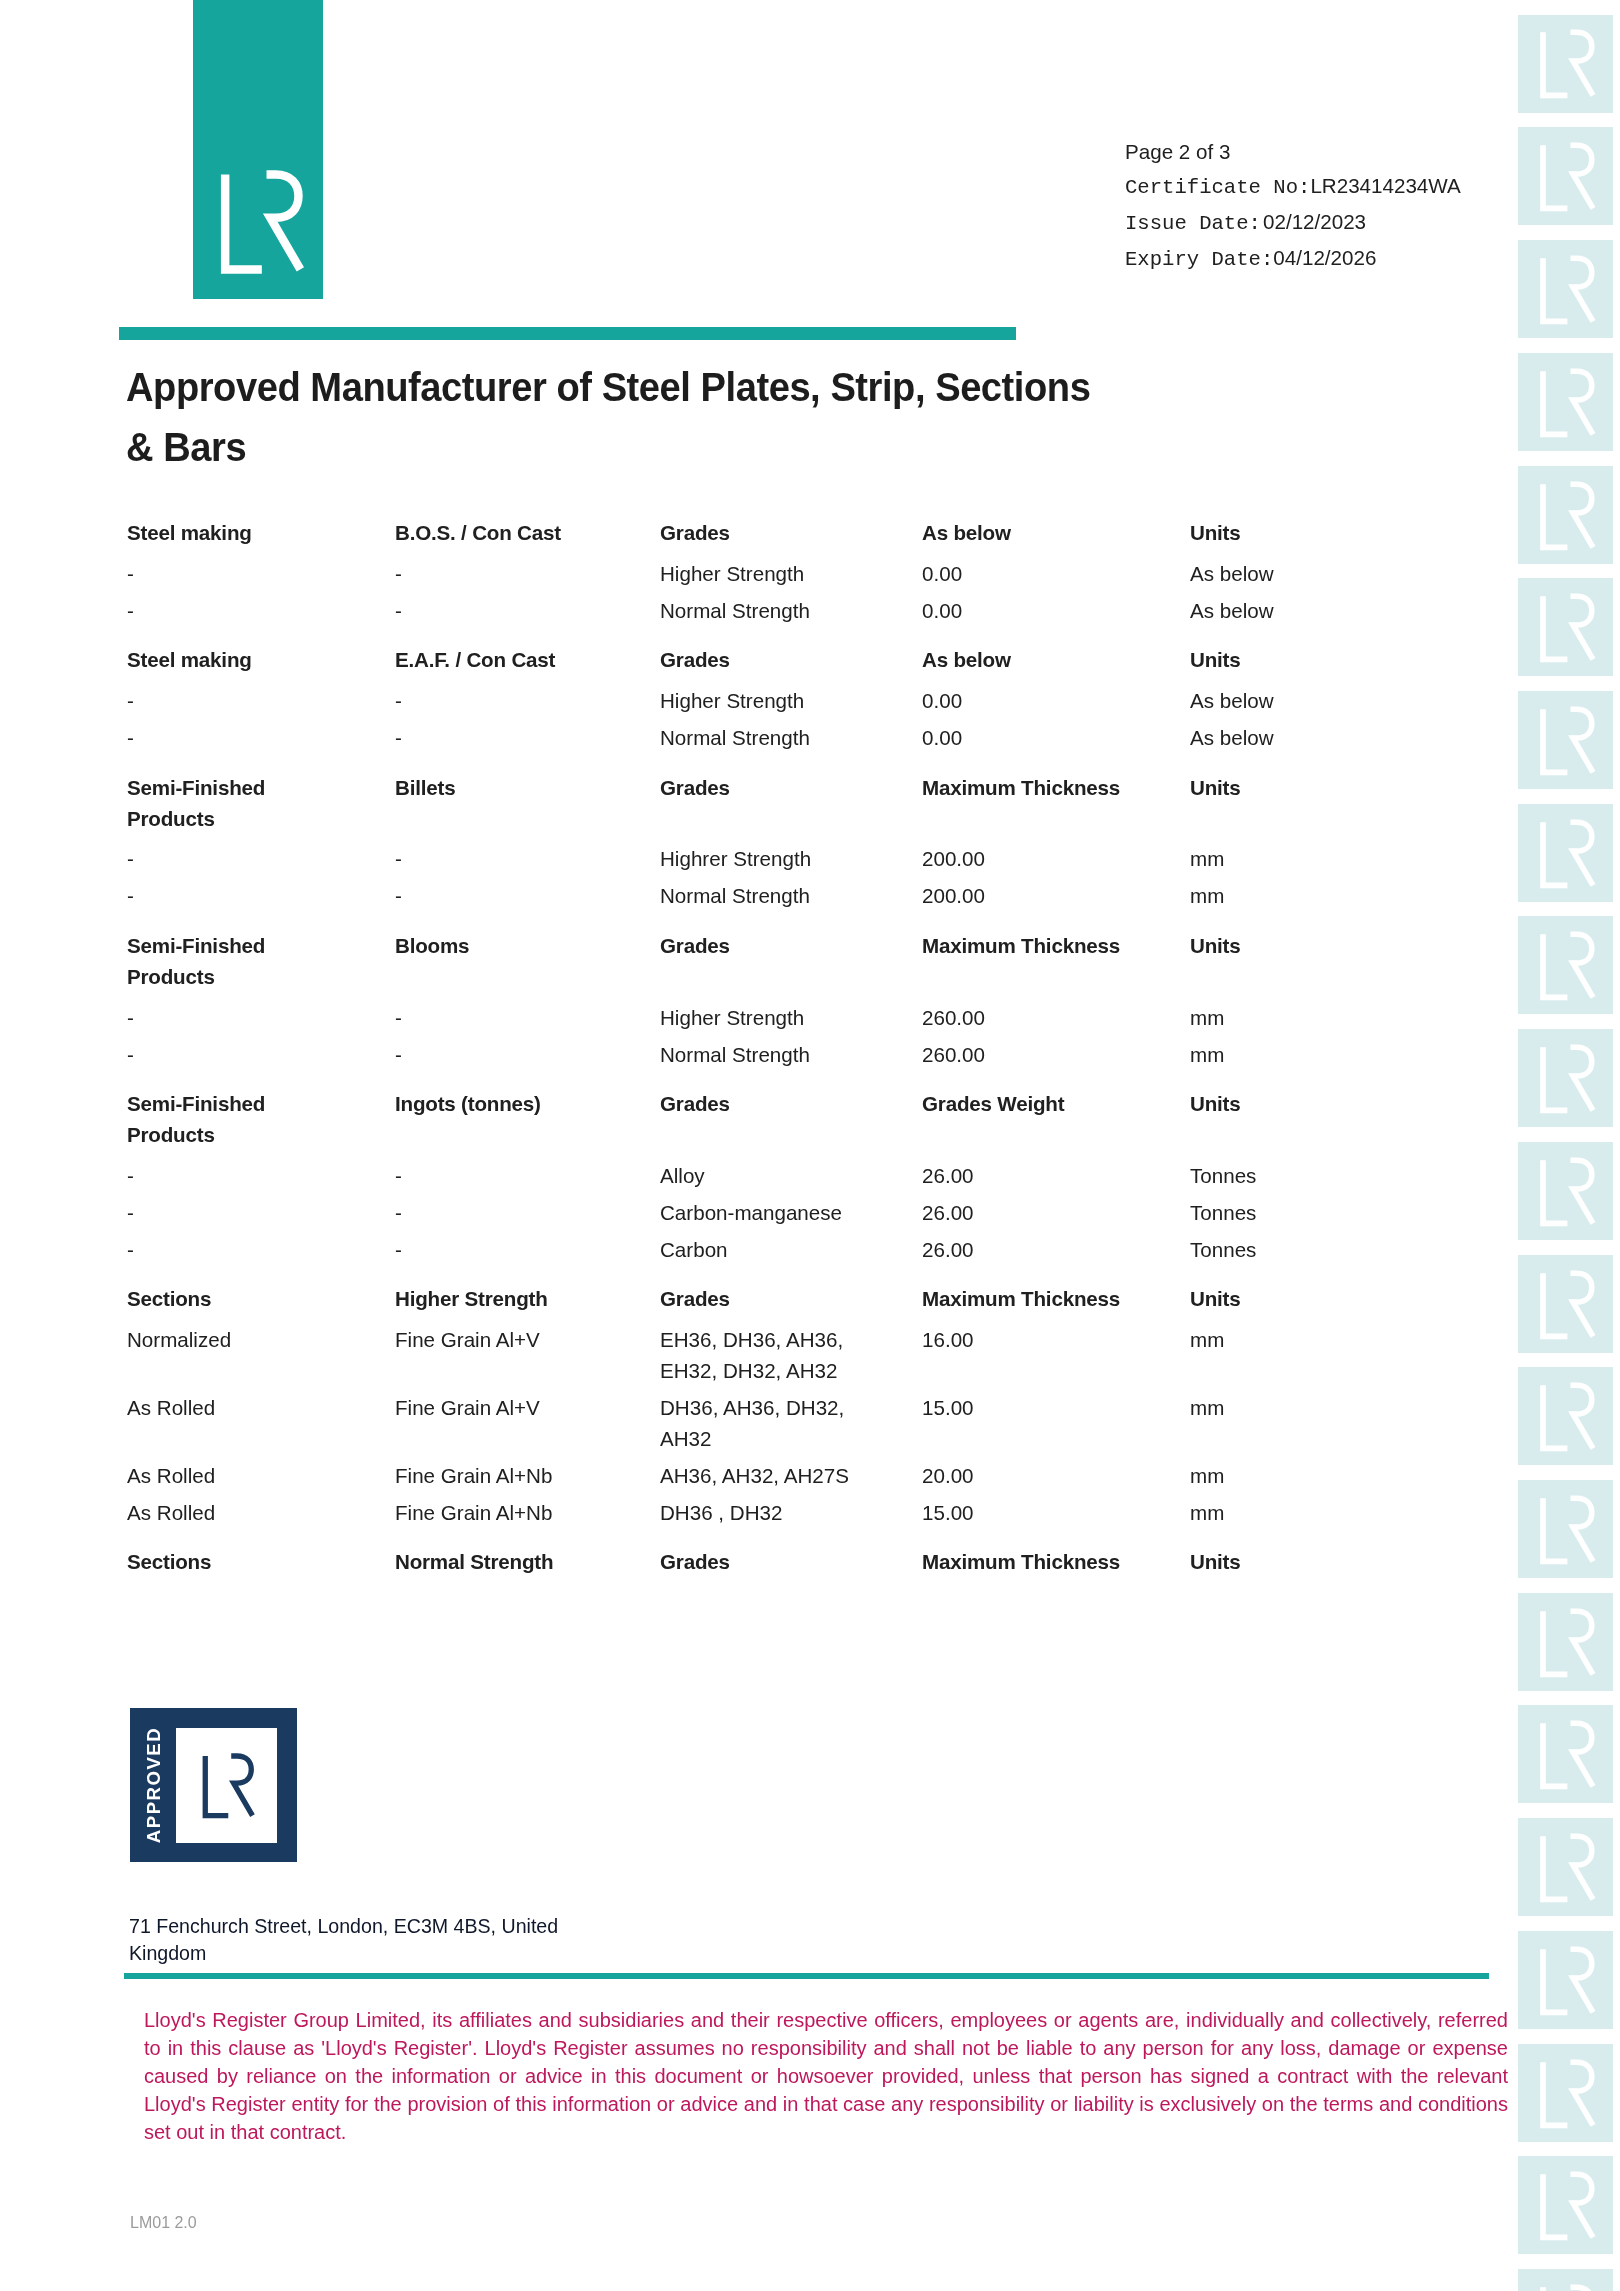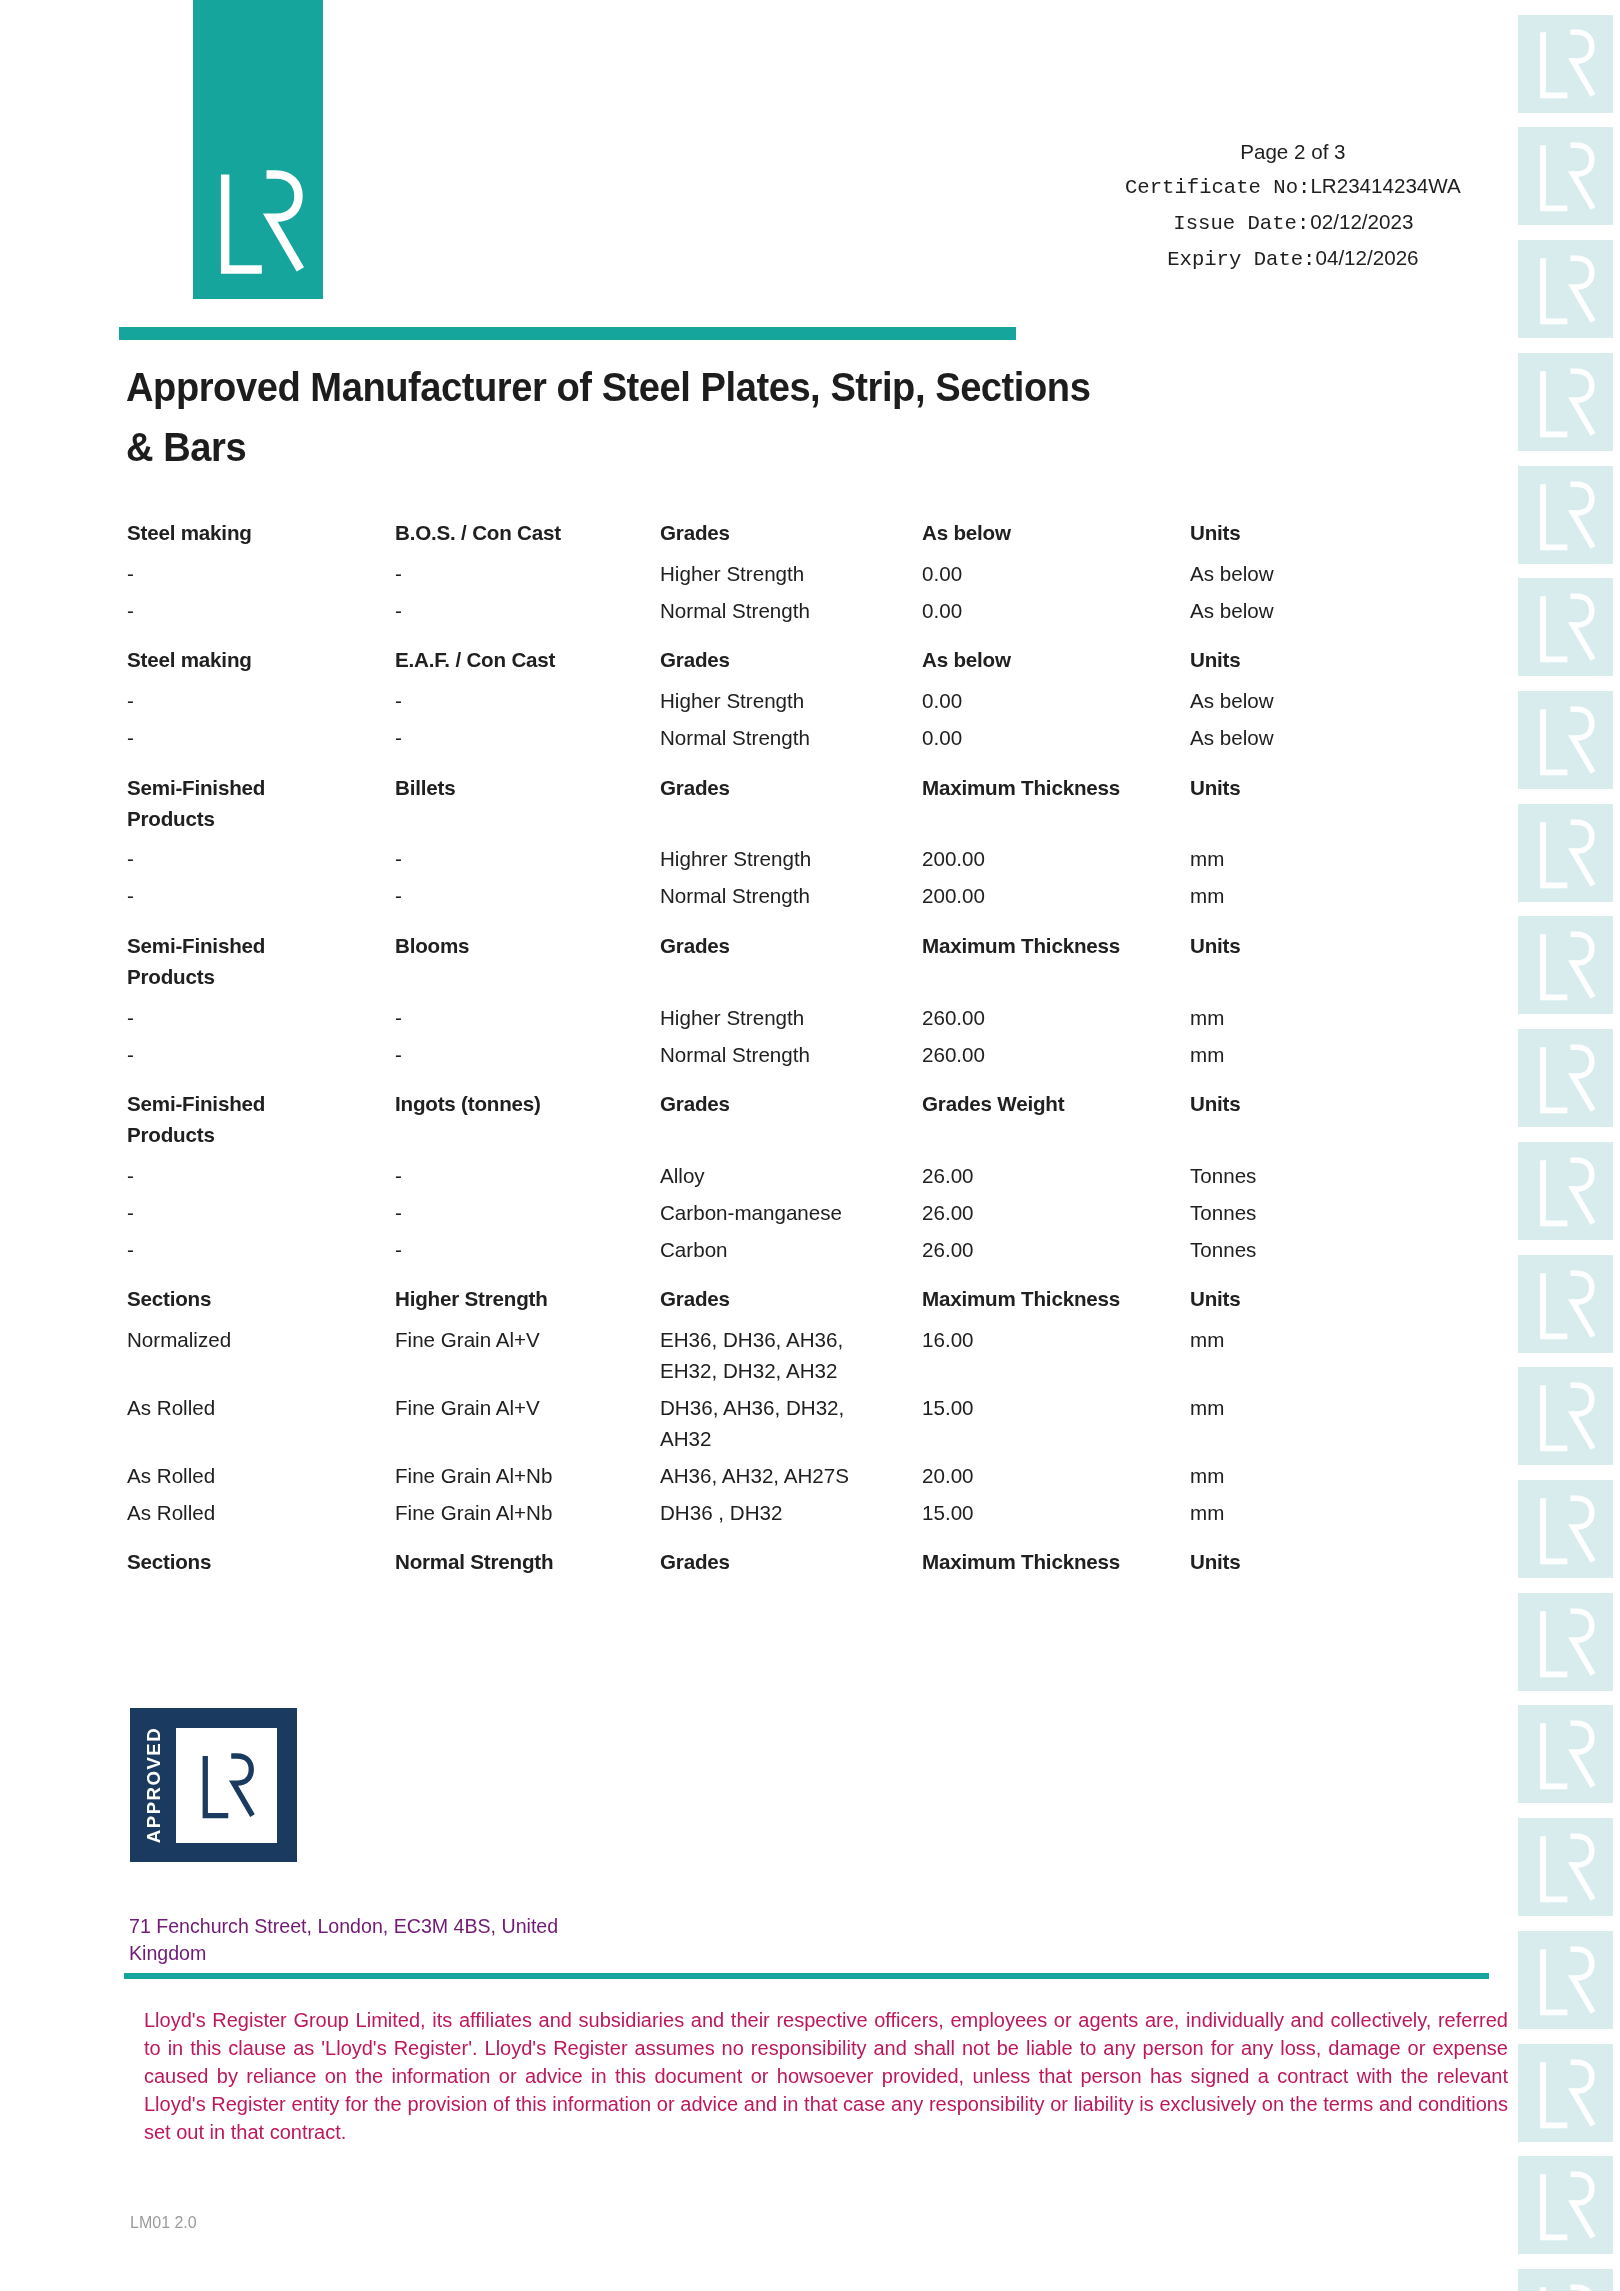--- a/index.html
+++ b/index.html
@@ -17,21 +17,21 @@
 
   
   .lr-glyph{display:block;}
   .lr-glyph path{fill:none;stroke:currentColor;stroke-width:9;stroke-linecap:butt;stroke-linejoin:miter;}
 
   
   .logo-rect{position:absolute;left:193px;top:0;width:130px;height:299px;background:var(--teal);color:#ffffff;}
   .logo-rect .lr-glyph{position:absolute;left:18.6px;top:165px;}
 
   
-  .cert-info{position:absolute;left:1125px;top:135px;font-size:20.6px;line-height:34px;color:var(--text);text-align:center;}
+  .cert-info{position:absolute;left:1125px;top:135px;font-size:20.6px;line-height:34px;color:var(--text);}
   .ci-label{display:inline-block;min-width:138px;font-family:Liberation Mono, monospace;}
   .ci-value{display:inline-block;}
 
   
   .teal-bar{position:absolute;left:119px;top:327px;width:897px;height:12.7px;background:var(--teal);}
   .footer-rule{position:absolute;left:124px;top:1973px;width:1365px;height:5.9px;background:var(--teal);}
 
   
   .title{position:absolute;left:126px;top:357px;font-size:41px;font-weight:700;line-height:60px;
          letter-spacing:-0.5px;color:#1d1d1d;transform:scaleX(0.93);transform-origin:left top;white-space:nowrap;}
@@ -48,21 +48,21 @@
   .cell.c2{max-width:214px;}
 
   
   .badge{position:absolute;left:130px;top:1708px;width:167px;height:154px;background:var(--navy);}
   .badge-text{position:absolute;left:23.5px;top:50%;transform:translate(-50%,-50%) rotate(-90deg);
               color:#ffffff;font-size:18.6px;font-weight:700;letter-spacing:1.5px;white-space:nowrap;}
   .badge-inner{position:absolute;left:46px;top:19.6px;width:101px;height:115px;background:#ffffff;
                display:flex;align-items:center;justify-content:center;color:var(--navy);}
 
   
-  .address{position:absolute;left:129px;top:1913px;font-size:19.6px;line-height:27.4px;color:#701a75;}
+  .address{position:absolute;left:129px;top:1913px;font-size:19.6px;line-height:27.4px;color:#0f172a;}
   .disclaimer{position:absolute;left:144px;top:2006px;width:1364px;font-size:20px;line-height:28px;
               text-align:justify;color:#be185d;}
   .doc-code{position:absolute;left:130px;top:2175px;font-size:16px;color:var(--muted);margin-top:39px;}
 </style>
 </head>
 <body>
 
 <div class="page">
 
   <div class="watermark-col" id="watermark">

